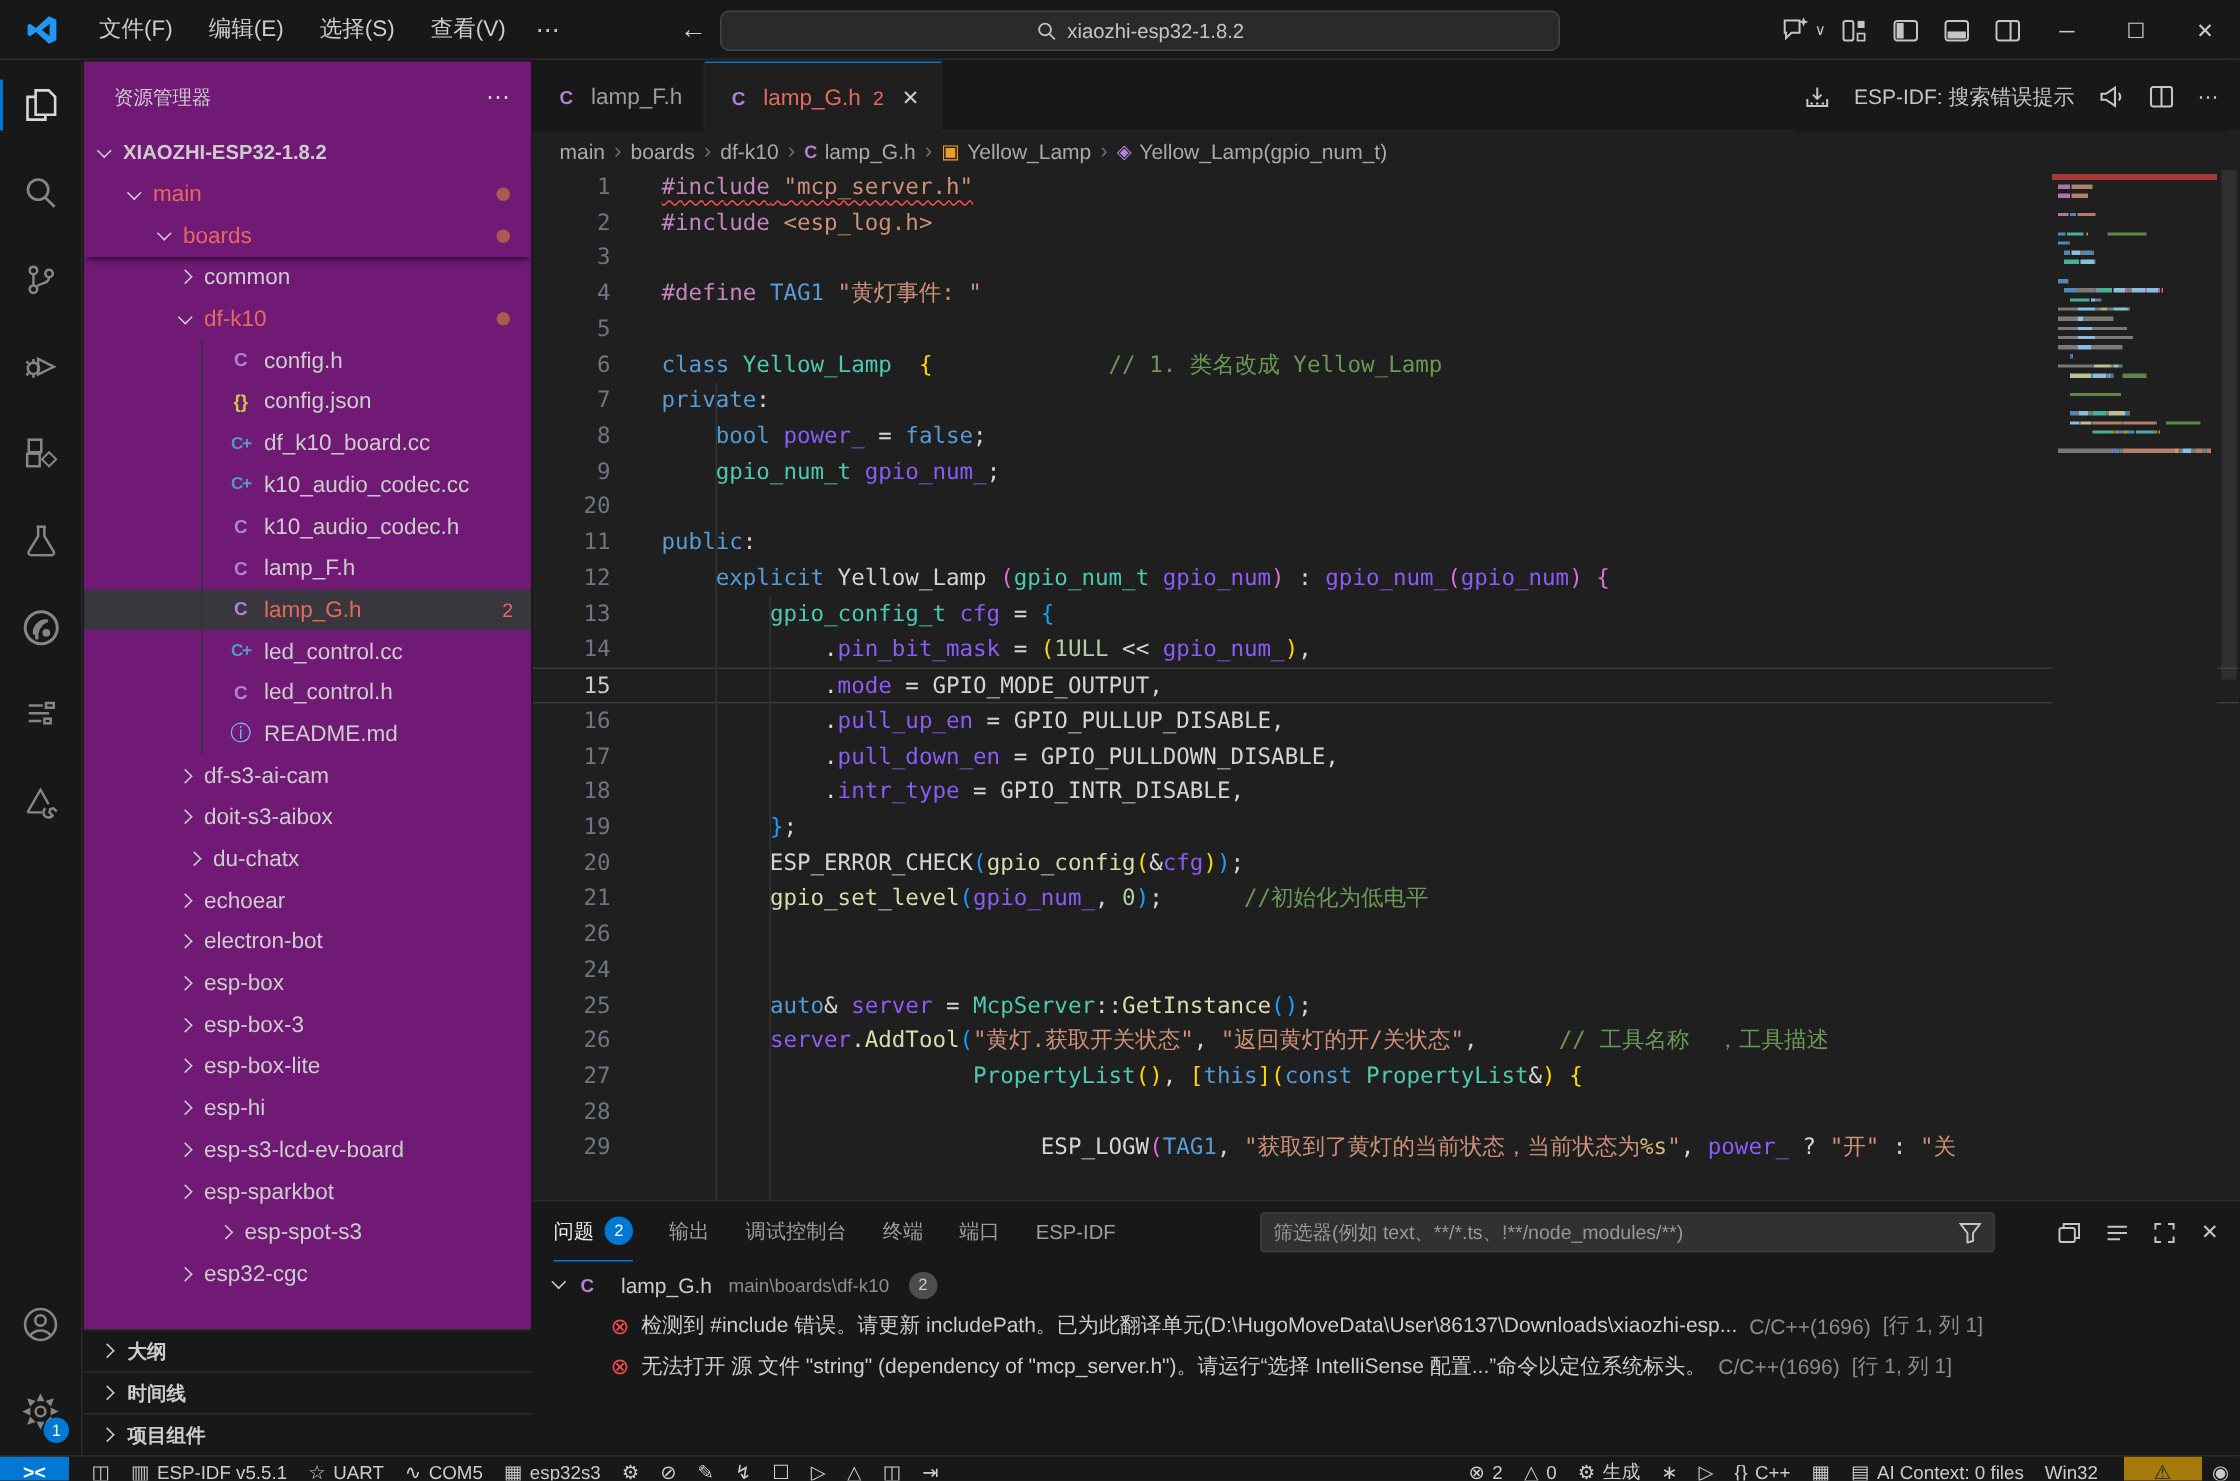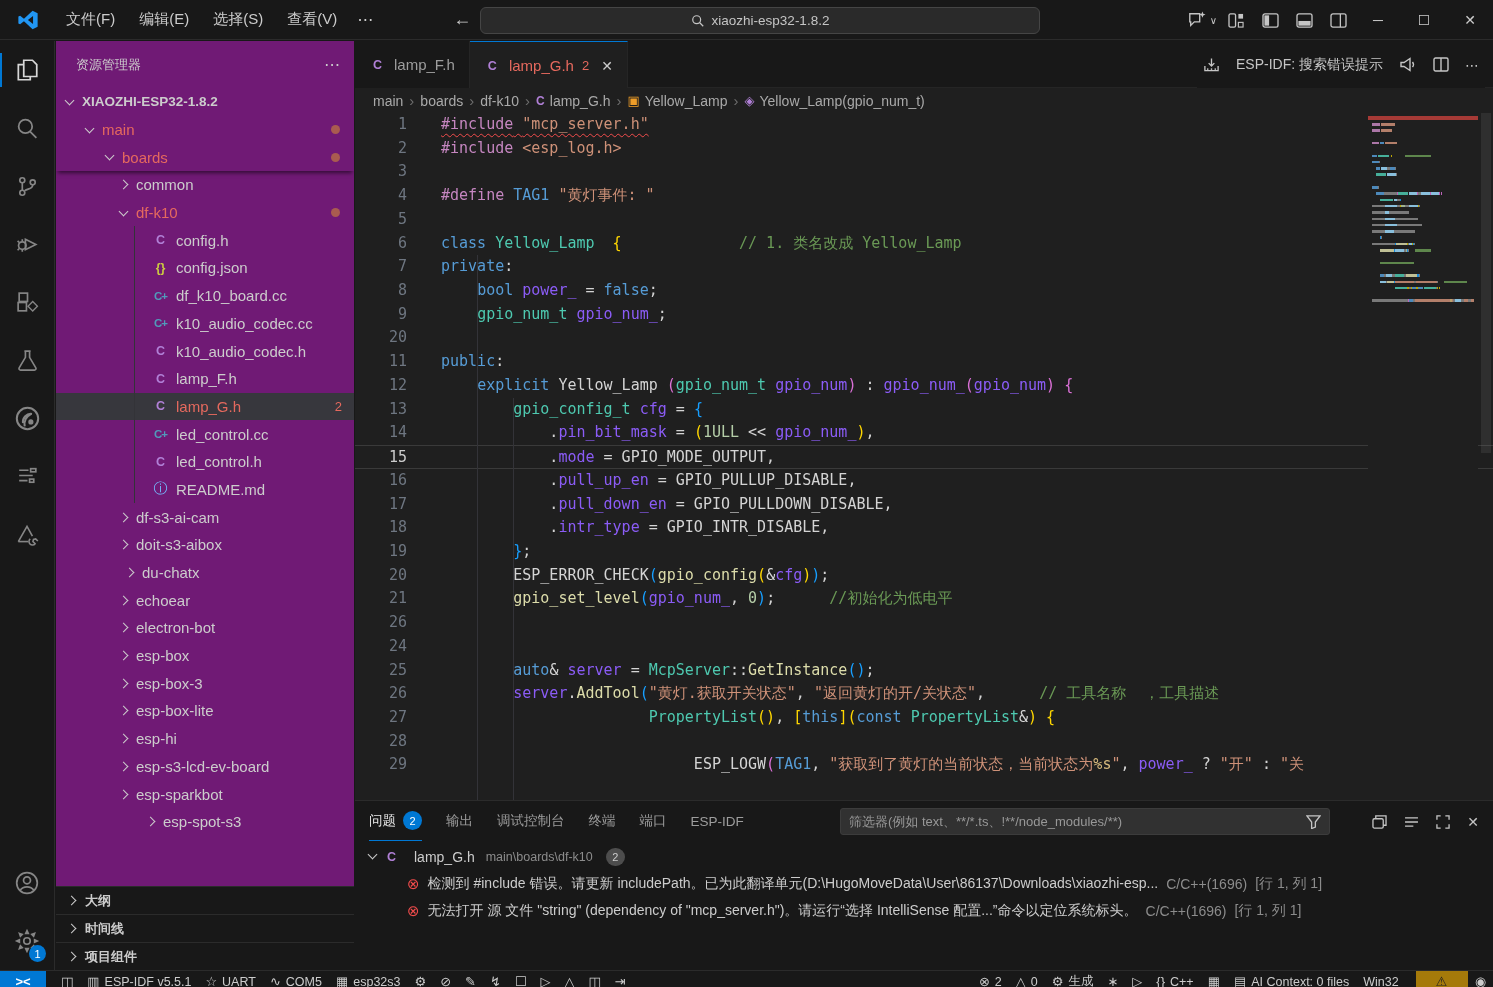--- a/index.html
+++ b/index.html
@@ -412,20 +412,24 @@
           <span class="chev closed"></span>
           <span>esp-s3-lcd-ev-board</span>
         </div>
         <div class="tree-row" style="padding-left: 64px;">
           <span class="chev closed"></span>
           <span>esp-sparkbot</span>
         </div>
         <div class="tree-row" style="padding-left: 91px;">
           <span class="chev closed"></span>
           <span>esp-spot-s3</span>
+        </div>
+        <div class="tree-row" style="padding-left: 64px;">
+          <span class="chev closed"></span>
+          <span>esp32-cgc</span>
         </div>
       </div>
     <div class="sb-sections" id="sbSections">
         <div class="sb-section">
           <span class="chev"></span>
           <span>大纲</span>
         </div>
         <div class="sb-section">
           <span class="chev"></span>
           <span>时间线</span>

